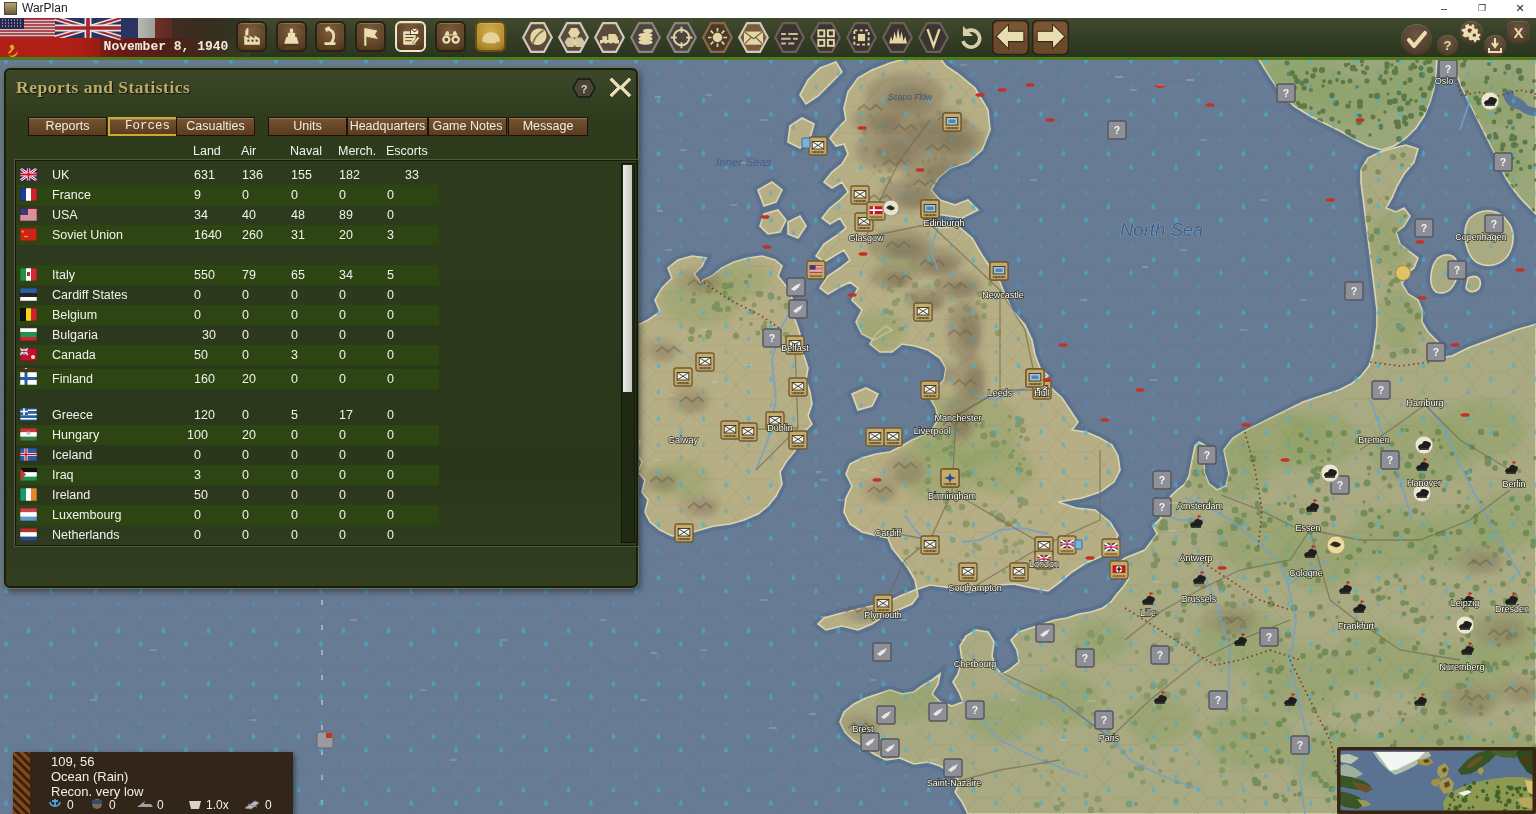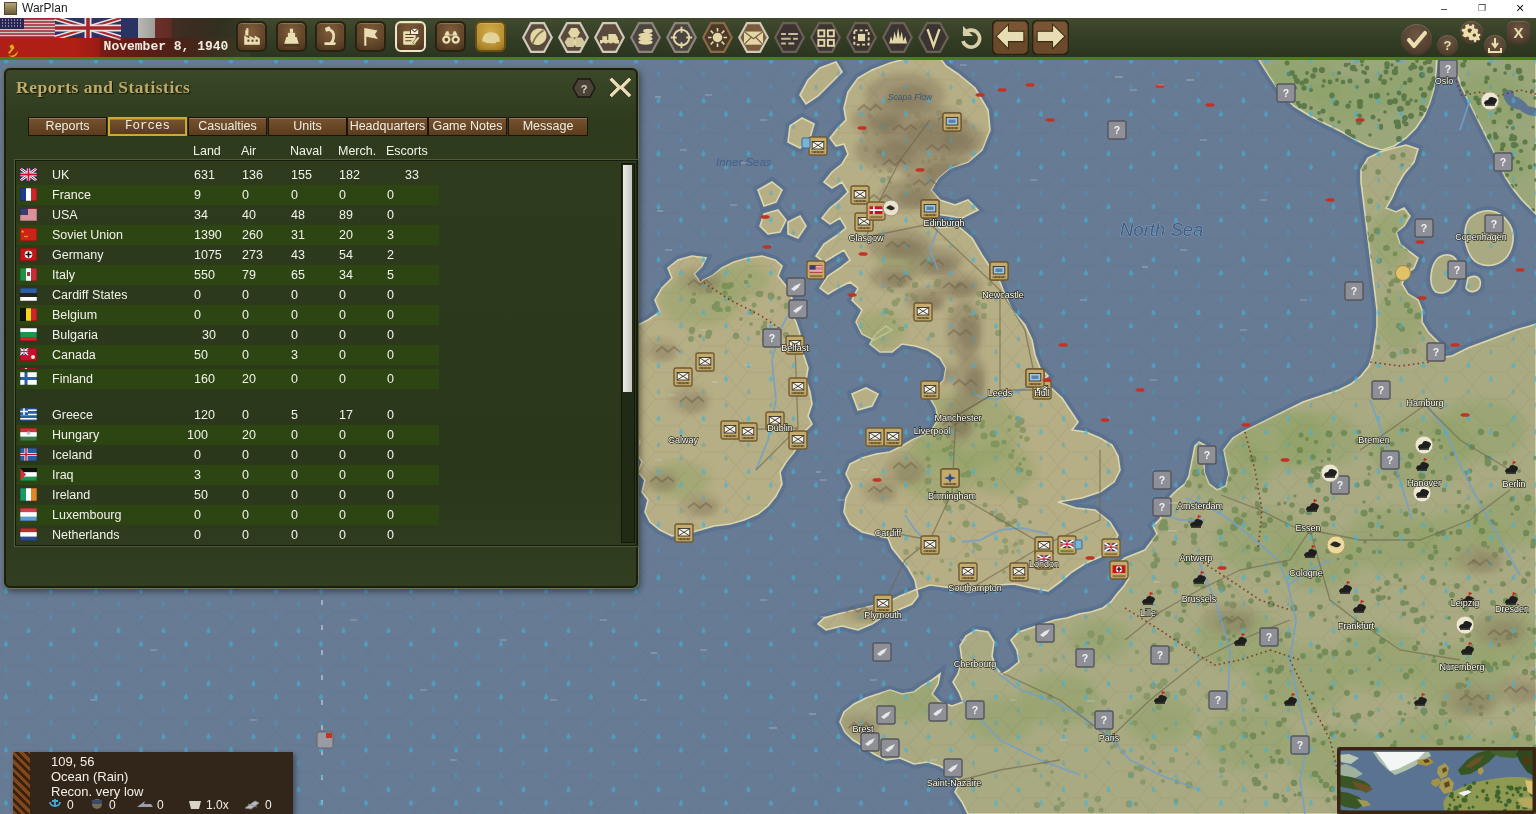--- a/index.html
+++ b/index.html
@@ -2120,21 +2120,21 @@
 <h1>Reports and Statistics</h1>
 <svg class="abs" style="left:566px;top:8px" width="24" height="20" viewBox="0 0 24 20">
 <path d="M6 1 L18 1 L23 10 L18 19 L6 19 L1 10 Z" fill="#4a4438" stroke="#1c1812" stroke-width="1.5"></path>
 <text x="12" y="14.5" font-size="11" fill="#d8d0b8" text-anchor="middle" font-weight="bold">?</text>
     </svg>
 <svg class="abs" style="left:602px;top:6px" width="26" height="24" viewBox="0 0 26 24">
 <path d="M4 2 L10 8 L13 11 L16 8 L22 2 L25 5 L17 13 L25 21 L22 24 L13 15 L4 24 L1 21 L9 13 L1 5 Z" transform="scale(0.95) translate(0,-1)" fill="#e8ddb6" stroke="#3a3020" stroke-width="1"></path>
     </svg>
 <div class="tab" style="left:22px;width:79px">Reports</div>
 <div class="tab sel" style="left:102px;width:79px">Forces</div>
-<div class="tab" style="left:182px;width:79px">Casualties</div>
+<div class="tab" style="left:170px;width:79px">Casualties</div>
 <div class="tab" style="left:262px;width:79px">Units</div>
 <div class="tab" style="left:341px;width:81px">Headquarters</div>
 <div class="tab" style="left:422px;width:79px">Game Notes</div>
 <div class="tab" style="left:502px;width:80px">Message</div>
 <div class="colhead" style="left:187px">Land</div>
 <div class="colhead" style="left:235px">Air</div>
 <div class="colhead" style="left:284px">Naval</div>
 <div class="colhead" style="left:332px">Merch.</div>
 <div class="colhead" style="left:380px">Escorts</div>
 <div id="tablebox">
@@ -2187,40 +2187,25 @@
       </div>
 <div class="row lt" style="top:64px">
         <svg width="17" height="13" viewBox="0 0 17 13">
           <rect width="17" height="13" fill="#fff"></rect>
           <rect width="17" height="13" fill="#cc2418"></rect>
           <path d="M3 3 l1.2 0 l-1 0.8 l0.4 1.2 l-1 -0.8 l-1 0.8 l0.4 -1.2 l-1 -0.8 l1.2 0 l0.4 -1.2 Z" fill="#f2c500"></path>
           <path d="M4 8 q2 2 4 0" stroke="#f2c500" fill="none"></path>
           <rect width="17" height="13" fill="none" stroke="rgba(0,0,0,.4)" stroke-width="1"></rect>
         </svg>
         <div class="nm">Soviet Union</div>
-        <div class="num" style="left:177px">1390</div>
+        <div class="num" style="left:177px">1640</div>
         <div class="num" style="left:225px">260</div>
         <div class="num" style="left:274px">31</div>
         <div class="num" style="left:322px">20</div>
         <div class="num" style="left:370px">3</div>
-      </div>
-<div class="row" style="top:84px">
-        <svg width="17" height="13" viewBox="0 0 17 13">
-          <rect width="17" height="13" fill="#fff"></rect>
-          <rect width="17" height="13" fill="#c01818"></rect>
-          <circle cx="8.5" cy="6.5" r="3.8" fill="#fff"></circle>
-          <path d="M8.5 3.5 V9.5 M5.5 6.5 H11.5" stroke="#111" stroke-width="1.6"></path>
-          <rect width="17" height="13" fill="none" stroke="rgba(0,0,0,.4)" stroke-width="1"></rect>
-        </svg>
-        <div class="nm">Germany</div>
-        <div class="num" style="left:177px">1075</div>
-        <div class="num" style="left:225px">273</div>
-        <div class="num" style="left:274px">43</div>
-        <div class="num" style="left:322px">54</div>
-        <div class="num" style="left:370px">2</div>
       </div>
 <div class="row lt" style="top:104px">
         <svg width="17" height="13" viewBox="0 0 17 13">
           <rect width="17" height="13" fill="#fff"></rect>
           <rect width="6" height="13" fill="#209246"></rect>
           <rect x="6" width="5" height="13" fill="#fff"></rect>
           <rect x="11" width="6" height="13" fill="#cc2b37"></rect>
           <rect x="7" y="4" width="3" height="4" fill="#aa3333"></rect>
           <rect width="17" height="13" fill="none" stroke="rgba(0,0,0,.4)" stroke-width="1"></rect>
         </svg>

